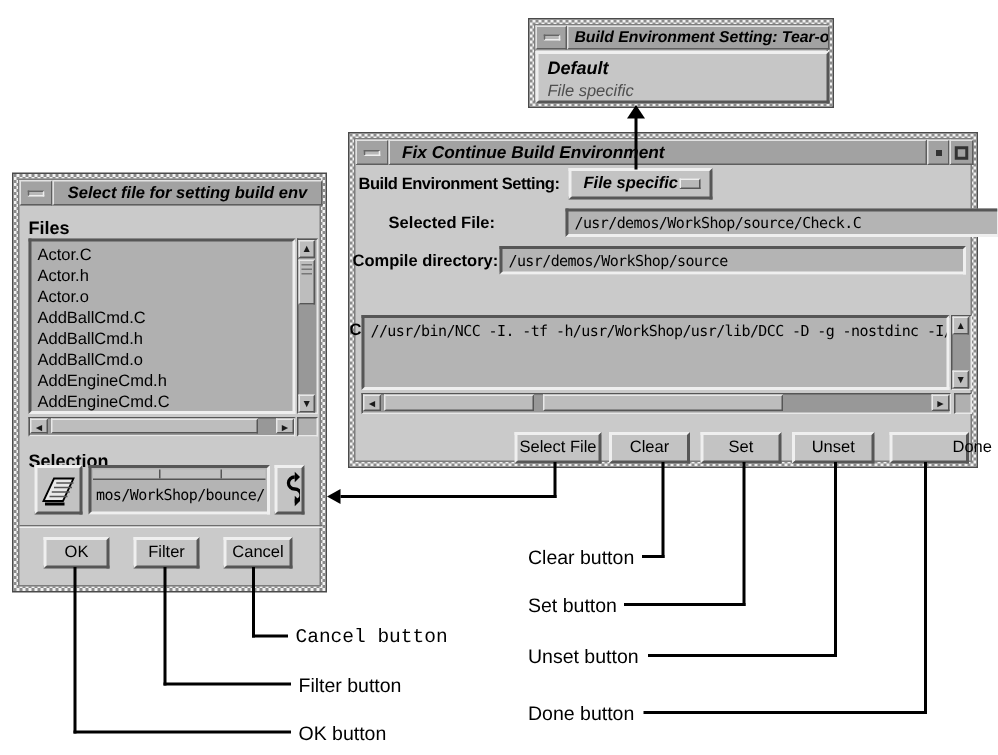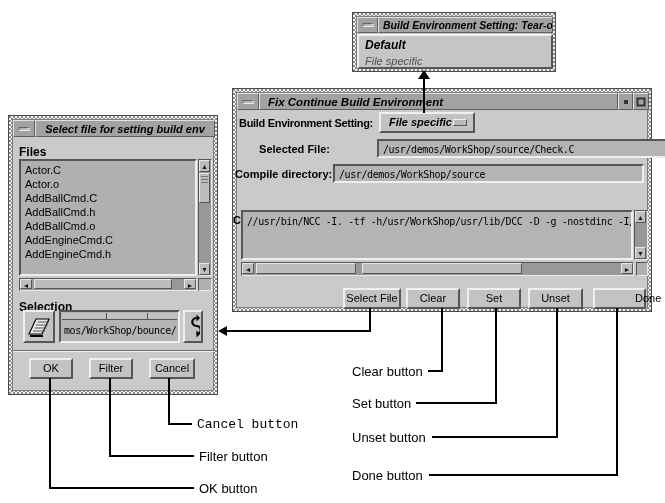--- a/index.html
+++ b/index.html
@@ -158,26 +158,27 @@
     <div class="sysbtn" style="left:4px; top:4px; width:22px; height:17px;">
       <div class="dash"></div>
     </div>
     <div class="tb tb-title tb-center" style="left:26px; top:4px; width:180px; height:17px; font-size:11px;">Select file for setting build env</div>
 
     <div class="lbl" style="left:10px; top:29px; font-size:12px;">Files</div>
 
     <div class="inset" style="position:absolute; left:10px; top:43px; width:178px; height:117px; background:#b0b0b0; overflow:hidden;">
       <div style="padding-top:2px;">
         <div class="listitem">Actor.C</div>
+        <div class="listitem">Actor.h</div>
         <div class="listitem">Actor.o</div>
         <div class="listitem">AddBallCmd.C</div>
         <div class="listitem">AddBallCmd.h</div>
         <div class="listitem">AddBallCmd.o</div>
+        <div class="listitem">AddEngineCmd.h</div>
         <div class="listitem">AddEngineCmd.C</div>
-        <div class="listitem">AddEngineCmd.h</div>
       </div>
     </div>
 
     <div class="sbtrough" style="left:189px; top:43px; width:14px; height:117px;">
       <div class="sbbtn" style="left:0; top:0; width:11px; height:12px;">▲</div>
       <div class="thumb" style="left:0; top:13px; width:11px; height:30px;">
         <div class="ridge"></div>
           <div class="ridge"></div>
           <div class="ridge"></div>
       </div>

